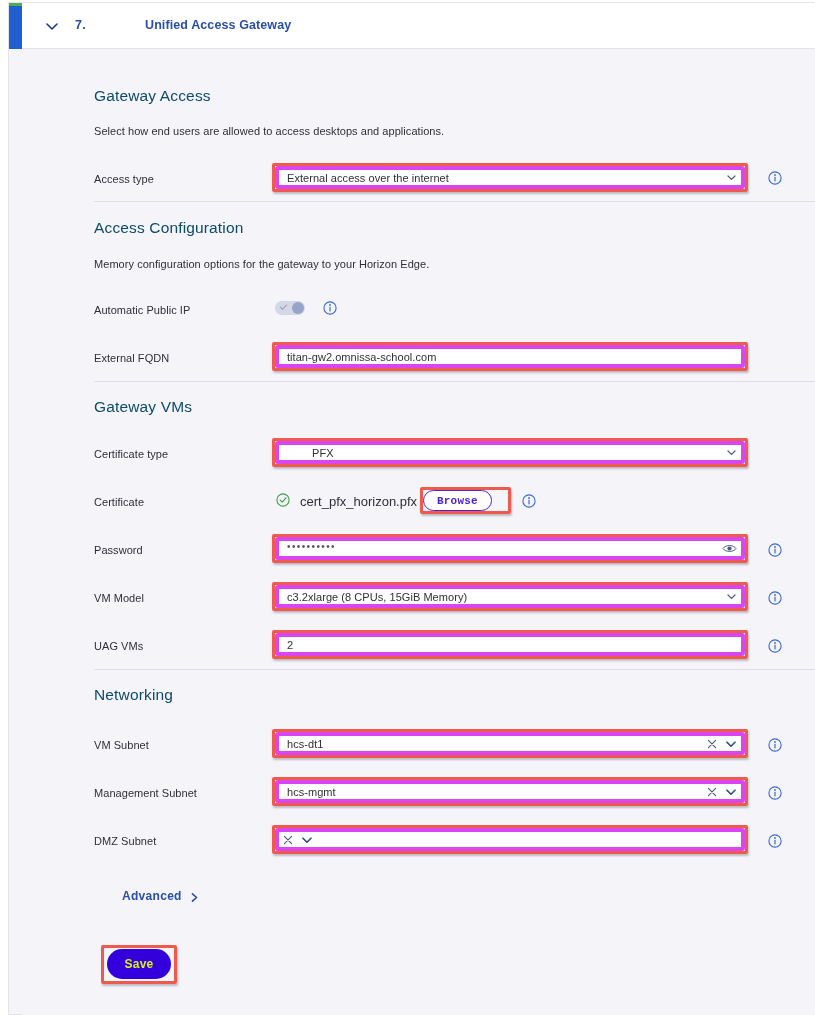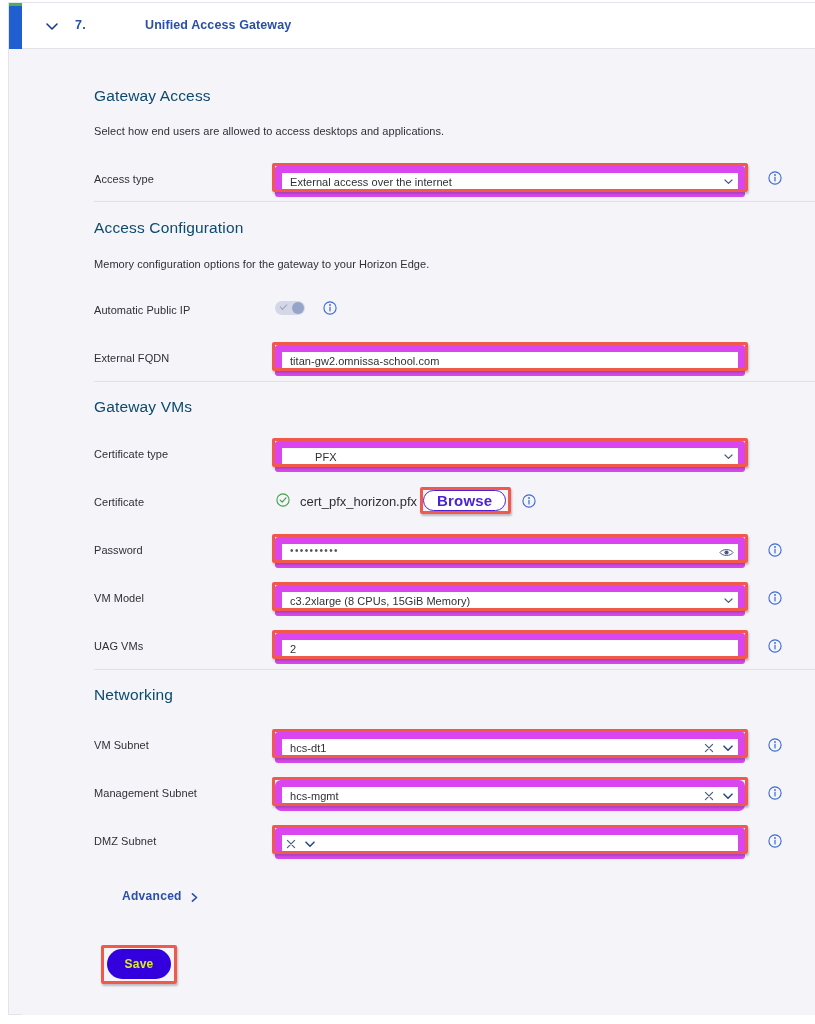--- a/index.html
+++ b/index.html
@@ -121,23 +121,23 @@
     left: 72px;
     font-size: 11px;
     color: #2f2f36;
     letter-spacing: .05px;
     white-space: nowrap;
   }
 
   
   .ctl {
     position: absolute;
-    height: 31px;
+    height: 23px;
     background: #ffffff;
-    border: 7px solid #d946ef;
+    border: 4px solid #d946ef;
     border-radius: 3px;
     display: flex;
     align-items: center;
   }
   .ctl .val {
     font-size: 11px;
     color: #2f2f36;
     padding-left: 8px;
     letter-spacing: .05px;
     white-space: nowrap;
@@ -216,22 +216,22 @@
     white-space: nowrap;
   }
   .btn-browse {
     position: absolute;
     height: 21px;
     padding: 4px 13px;
     border: 1.3px solid #4b22d4;
     border-radius: 11px;
     background: #ffffff;
     color: #4b22d4;
-    font-family: Liberation Sans, sans-serif;
-    font-size: 15px;
+    font-family: Liberation Mono, monospace;
+    font-size: 11px;
     font-weight: bold;
     letter-spacing: .2px;
     cursor: pointer;
     display: flex;
     align-items: center;
     justify-content: center;
   }
 
   
   .adv {
@@ -433,21 +433,21 @@
       <div class="hl" style="left:250px; top:680px; width:476px; height:29px;"></div>
       <span class="info" style="left:746px; top:689px">
         <svg width="14" height="14" viewBox="0 0 14 14">
           <circle cx="7" cy="7" r="6.1" fill="none" stroke="#3b6ad4" stroke-width="1.1"></circle>
           <circle cx="7" cy="4" r=".9" fill="#3b6ad4"></circle>
           <rect x="6.4" y="5.8" width="1.2" height="4.6" fill="#3b6ad4"></rect>
         </svg>
       </span>
 
       <div class="lbl" style="top:738px">Management Subnet</div>
-      <div class="ctl" style="left:253px; top:731px; width:470px;border-radius:6px;">
+      <div class="ctl" style="left:253px; top:731px; width:470px;">
         <span class="val">hcs-mgmt</span>
         <span class="ic-x">
           <svg width="10" height="10" viewBox="0 0 10 10">
             <path d="M1.4 1.4 L8.6 8.6 M8.6 1.4 L1.4 8.6" stroke="#44557f" stroke-width="1.1" stroke-linecap="round"></path>
           </svg>
         </span>
         <span class="ic-chev">
           <svg width="12" height="12" viewBox="0 0 12 12">
             <path d="M2 4.2 L6 8.2 L10 4.2" fill="none" stroke="#2d4a8a" stroke-width="1.6" stroke-linecap="round" stroke-linejoin="round"></path>
           </svg>

